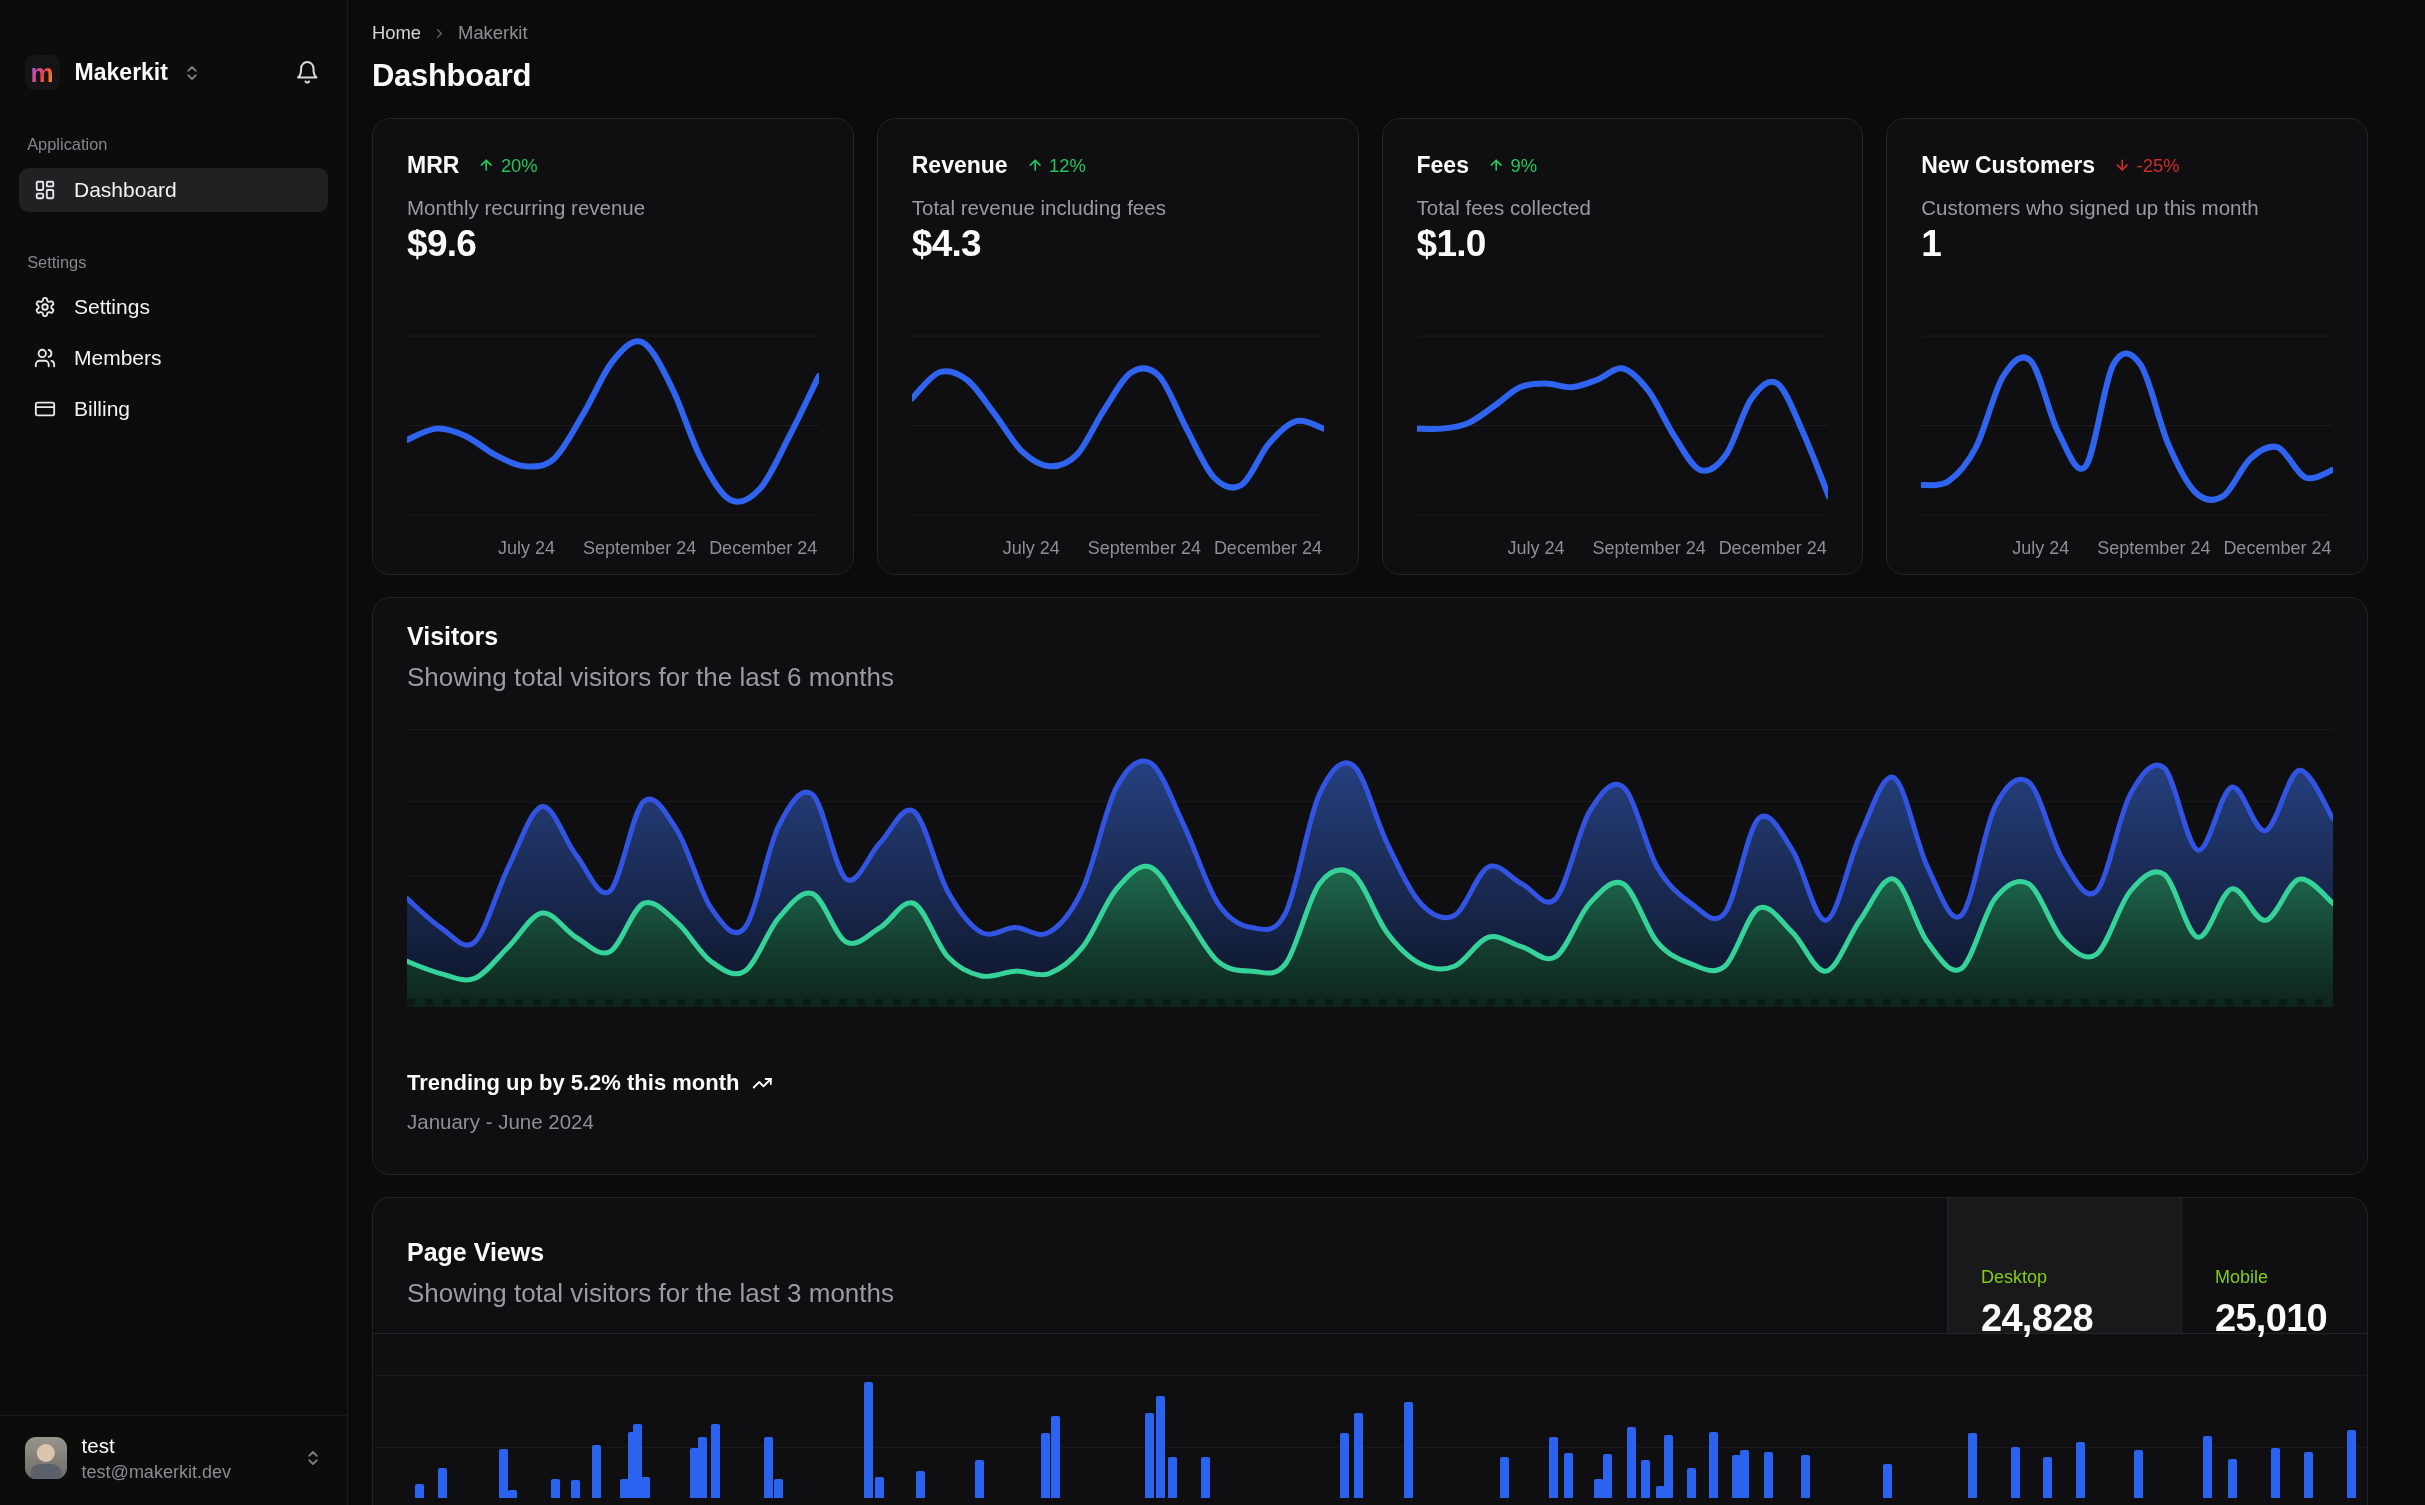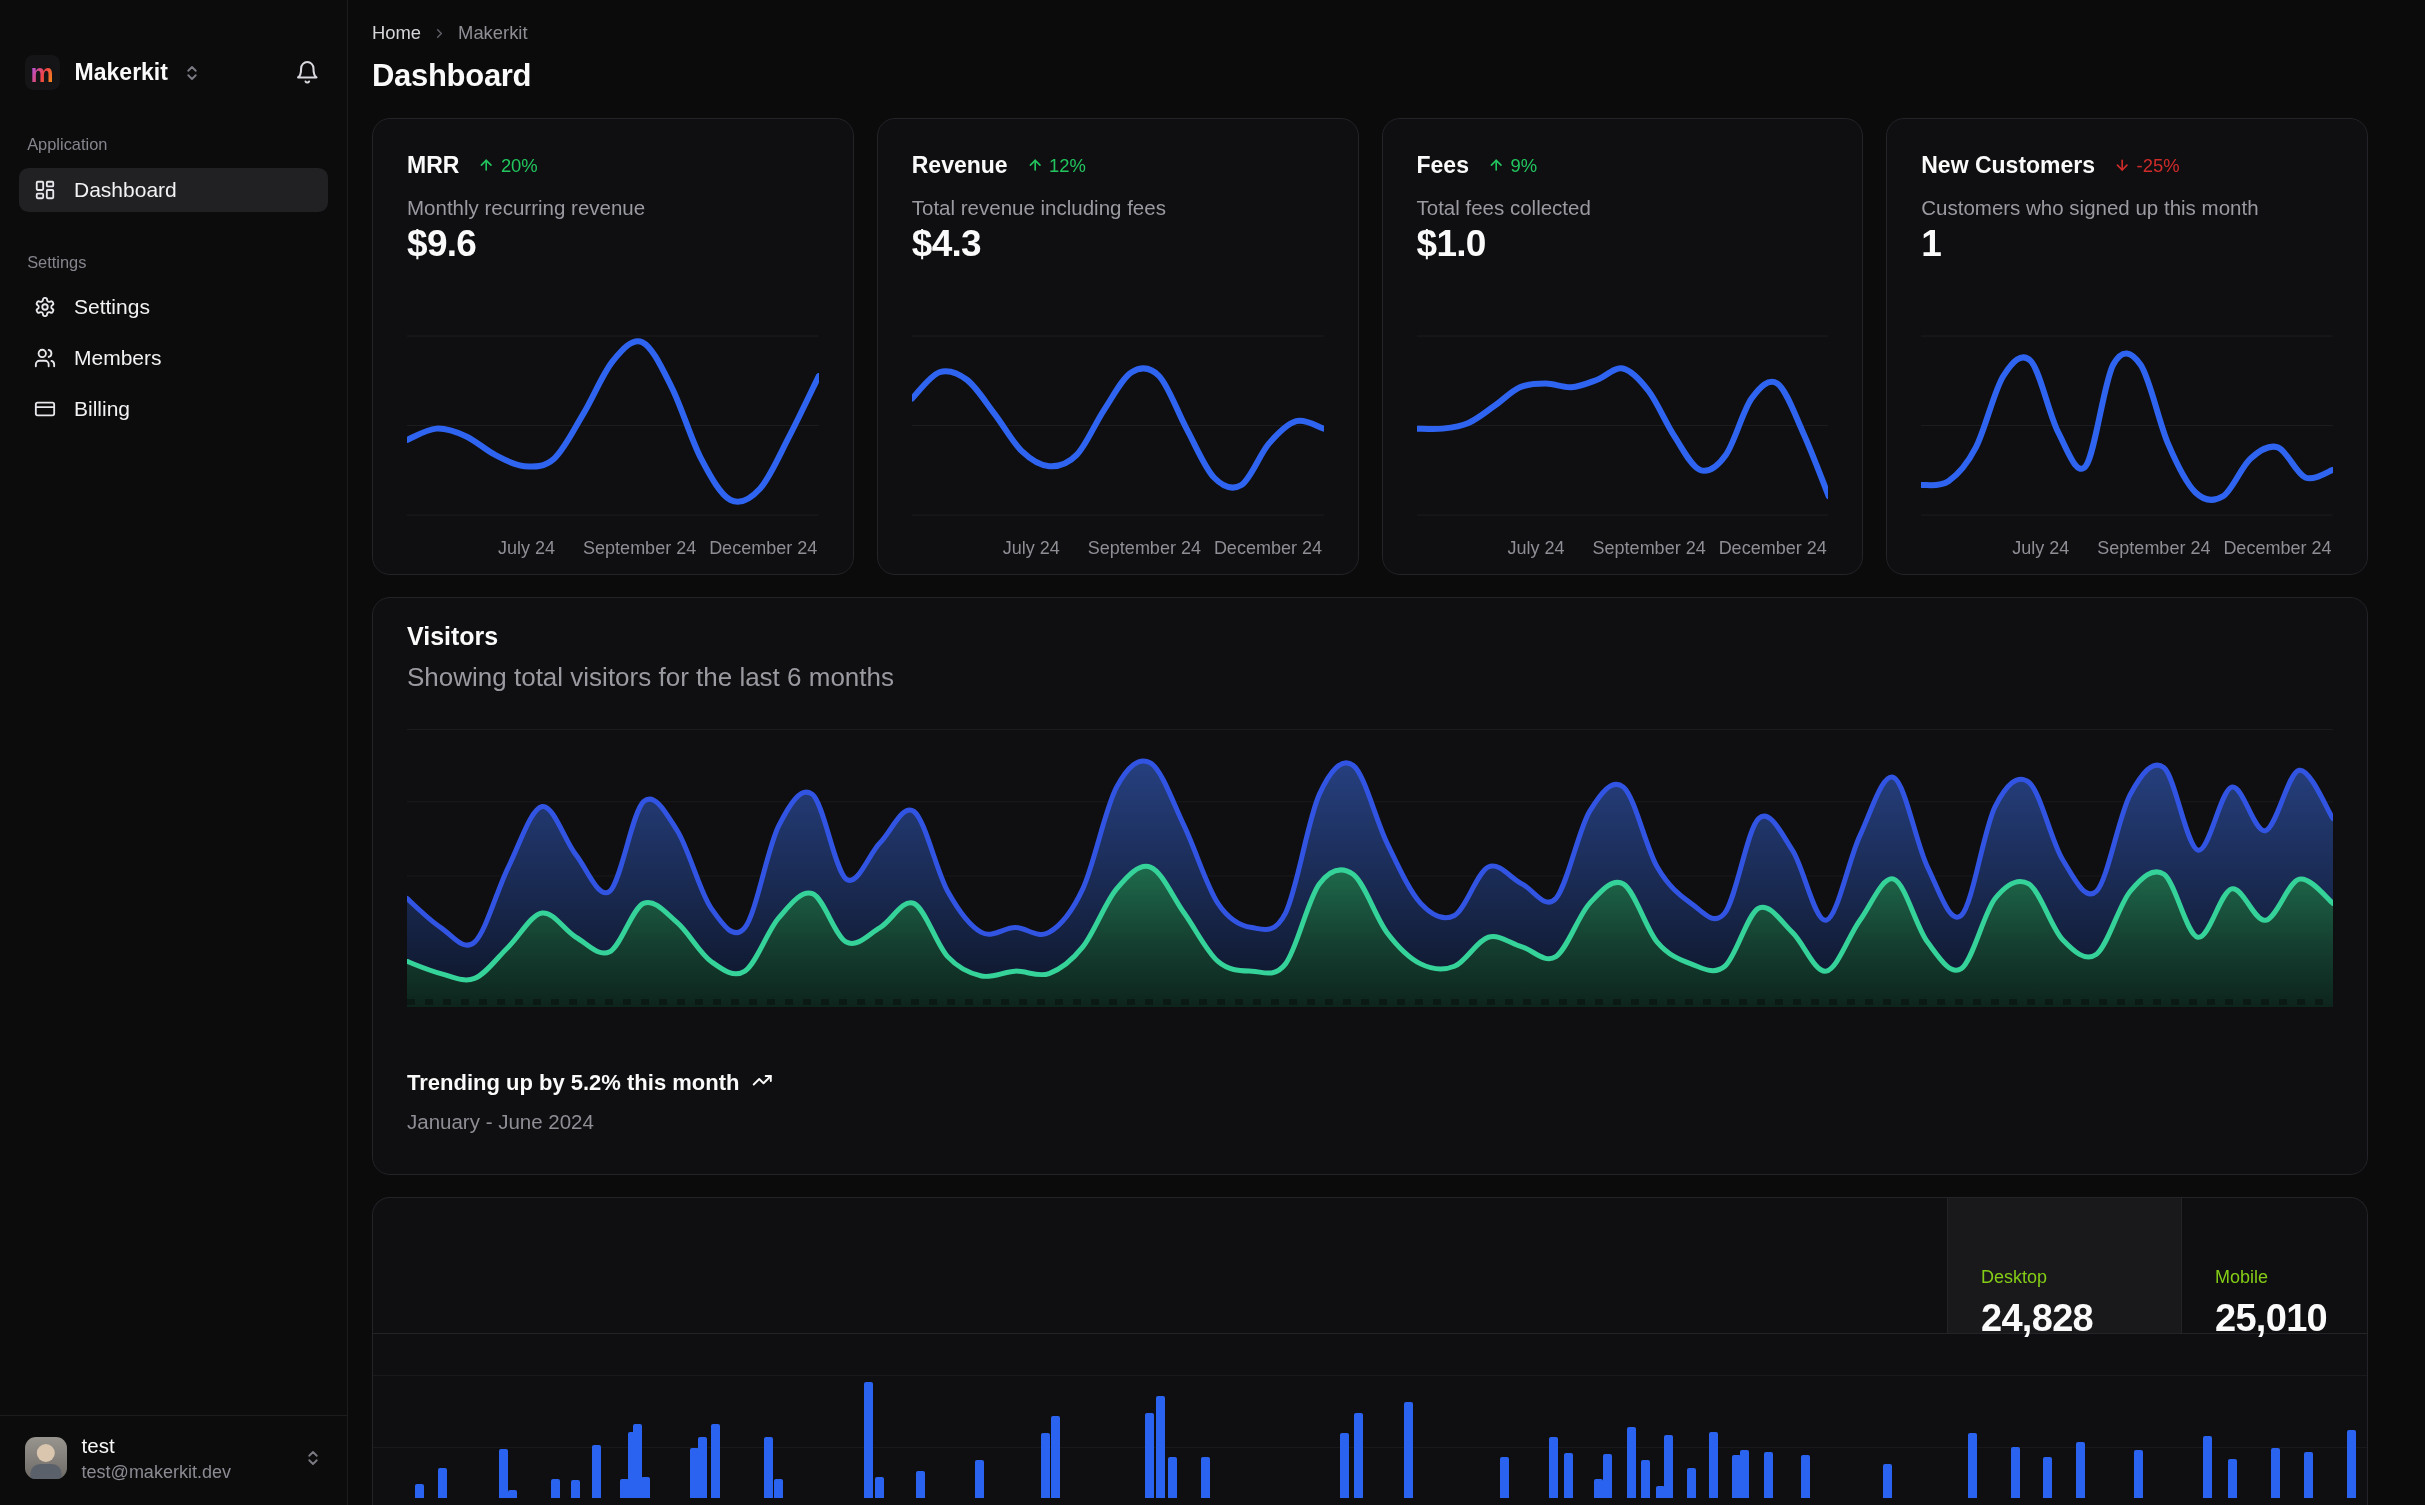--- a/index.html
+++ b/index.html
@@ -87,21 +87,21 @@
   }
   .visitors-card { padding:24px 0 40px; }
   .pad-h { padding:0 34px; }
   .card-title { font-size:25px; font-weight:700; }
   .card-sub { font-size:26px; color:#9a9aa1; margin-top:11px; }
   .visitors-chart { position:relative; height:283px; margin:31px 34px 0; }
   .visitors-chart svg { width:100%; height:100%; display:block; }
   .vticks { position:absolute; left:0; right:0; bottom:2px; height:6.1px;
     background:repeating-linear-gradient(90deg,rgba(8,13,11,0.5) 0 8.2px,transparent 8.2px 18px); }
   .visitors-footer { margin-top:63px; }
-  .vf-main { display:flex; gap:12.3px; font-size:22px; font-weight:600; }
+  .vf-main { display:flex; align-items:center; gap:12.3px; font-size:22px; font-weight:600; }
   .vf-main .ticon { display:flex; color:#fafafa; }
   .vf-sub { font-size:20.5px; color:#8e8e95; margin-top:13.6px; }
 
   .pv-card { position:relative; height:355px; border-radius:18px 18px 0 0; border-bottom:none; overflow:hidden; }
   .pv-header { height:136px; border-bottom:0.7px solid #232328; position:relative; }
   .pv-titles { padding:40px 0 0 34px; }
   .pv-tabs { position:absolute; right:0; top:0; height:100%; display:flex; }
   .pv-tab { width:234px; height:100%; border-left:0.7px solid #232328; padding:29px 0 0 33px; cursor:pointer; }
   .pv-tab.active { background:#19191c; }
   .pv-tab.mobile { width:186px; }
@@ -366,20 +366,24 @@
                 <path d="M16 7h6v6"></path>
               </svg>
           </span>
         </div>
         <div class="vf-sub">January - June 2024</div>
       </div>
     </section>
 
     <section class="panel-card pv-card">
       <div class="pv-header">
+        <div class="pv-titles">
+          <div class="card-title">Page Views</div>
+          <div class="card-sub">Showing total visitors for the last 3 months</div>
+        </div>
         <div class="pv-tabs">
           <div class="pv-tab active">
             <div class="pv-tab-label">Desktop</div>
             <div class="pv-tab-value">24,828</div>
           </div>
           <div class="pv-tab mobile">
             <div class="pv-tab-label">Mobile</div>
             <div class="pv-tab-value">25,010</div>
           </div>
         </div>

